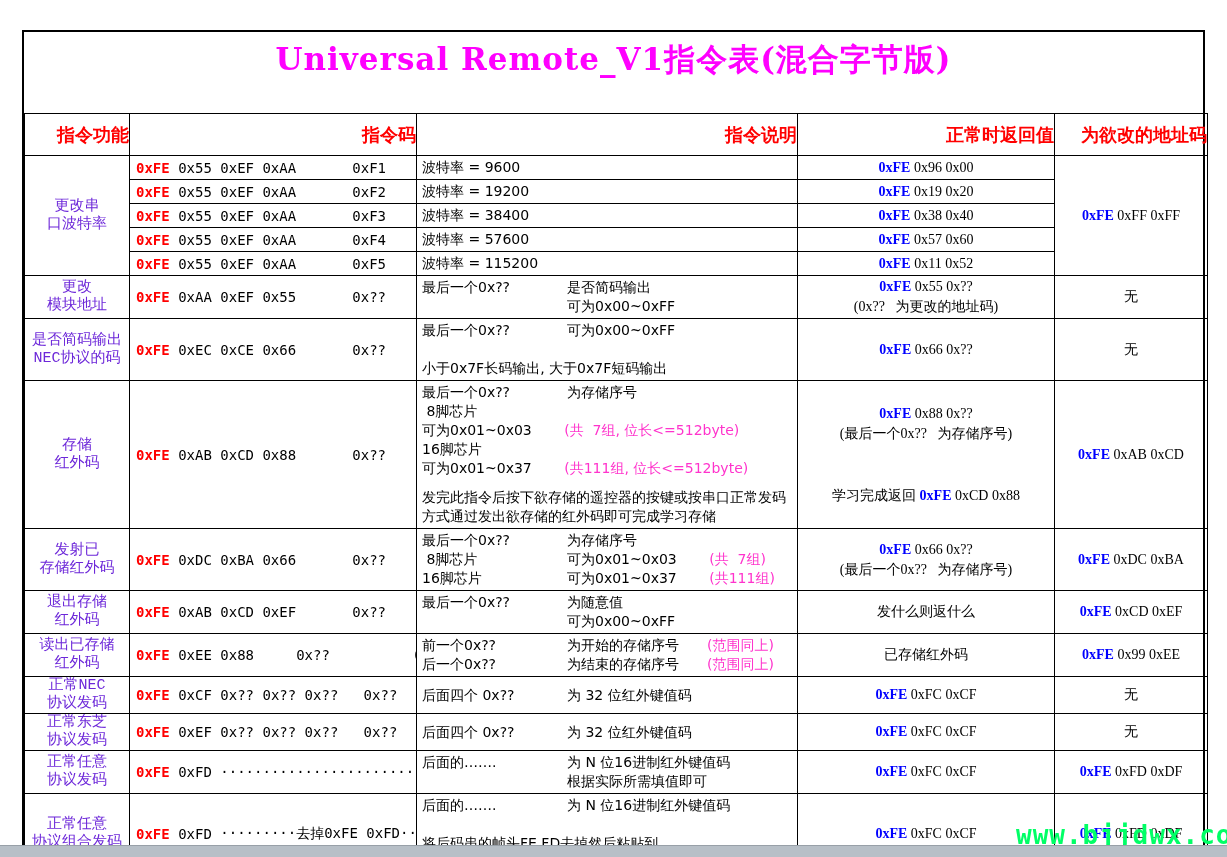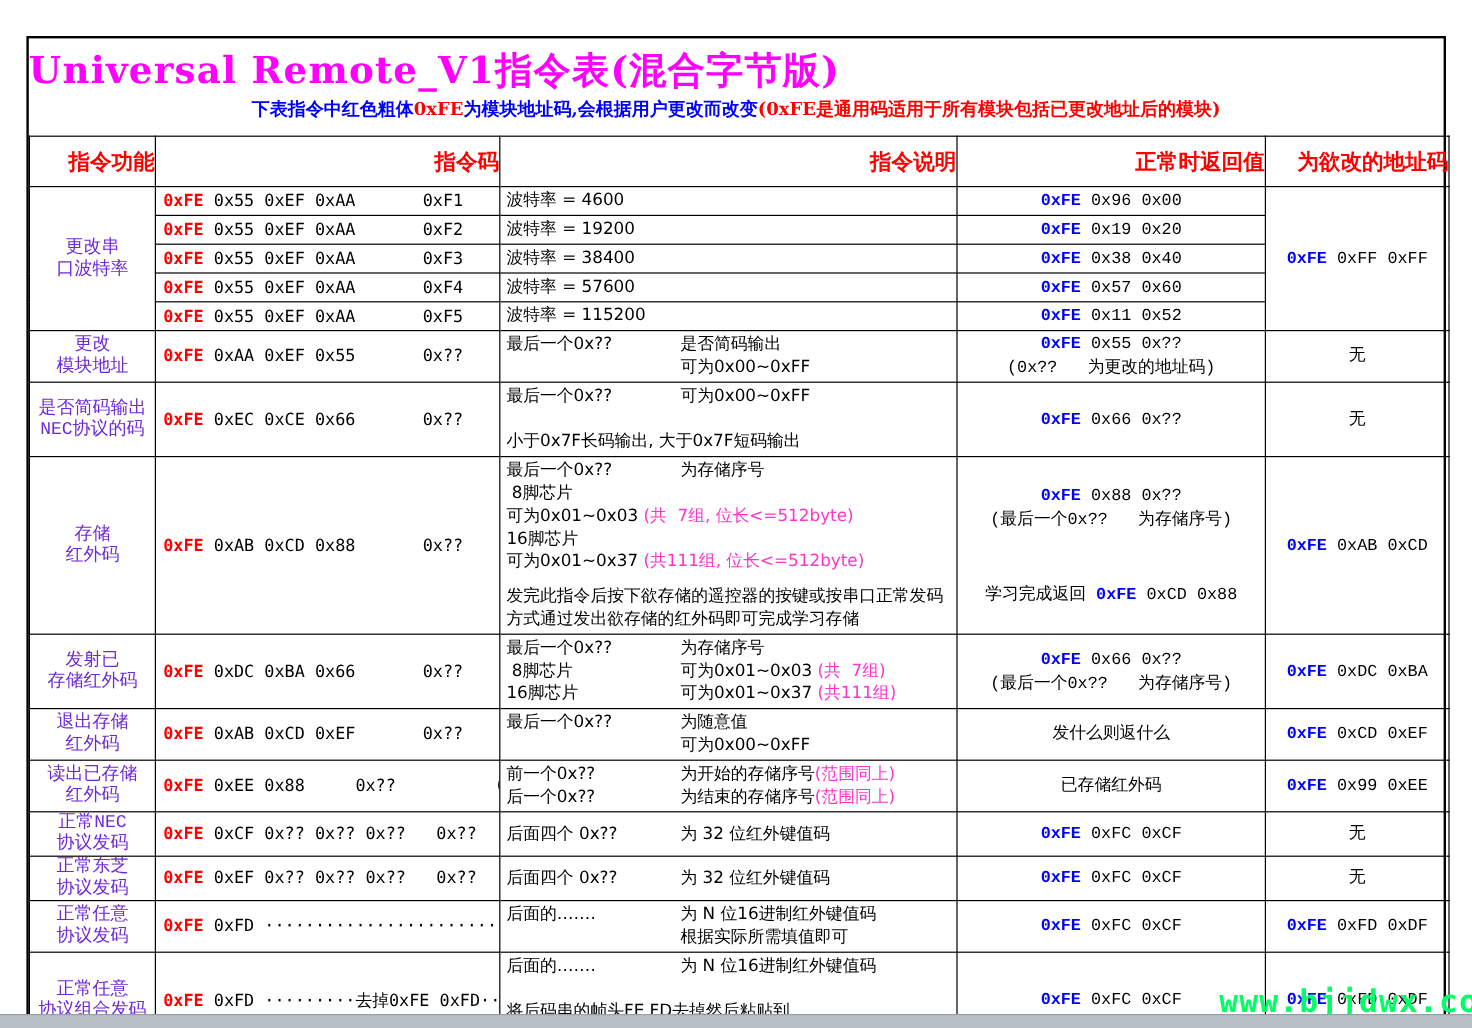--- a/index.html
+++ b/index.html
@@ -7,67 +7,66 @@
     width:1227px;height:857px;position:relative;background:#ffffff;
     font-family:"DejaVu Sans","Liberation Sans",sans-serif;
     overflow:hidden;
   }
   .sheet{
     position:absolute;left:22px;top:30px;width:1183px;
     border:2px solid #000;box-sizing:border-box;background:#fff;
   }
   .titleblock{height:81px;box-sizing:border-box;padding-top:7px;}
   .title{
-    color:#ff00ff;font-weight:bold;font-size:31px;
+    text-align:center;color:#ff00ff;font-weight:bold;font-size:31px;
     font-family:"DejaVu Serif","Liberation Serif",serif;letter-spacing:1px;line-height:40px;
   }
   .subtitle{
     text-align:center;font-size:15px;font-weight:bold;margin-top:3px;
     font-family:"DejaVu Serif","Liberation Serif",serif;
   }
   table{border-collapse:collapse;table-layout:fixed;width:100%;}
   th,td{border:1px solid #000;padding:0;vertical-align:middle;overflow:hidden;box-sizing:border-box;}
   th{
     color:#ff0000;font-size:18px;font-weight:bold;height:42px;text-align:right;
     font-family:"DejaVu Serif","Liberation Serif",serif;
   }
   .funccell{text-align:center;font-size:15px;line-height:18px;color:#6d28d9;font-family:Liberation Mono, monospace;}
   .codecell{font-family:"DejaVu Sans Mono","Liberation Mono",monospace;font-size:14px;}
   .codewrap{display:flex;align-items:center;padding-left:6px;}
   .tail{margin-left:auto;padding-right:30px;white-space:pre;}
   .desccell{font-size:14px;padding:2px 2px 2px 5px;line-height:19px;}
   .dl{display:inline-block;min-width:145px;white-space:pre;}
   .retcell,.errcell{
     text-align:center;font-size:14px;line-height:20px;
-    font-family:Liberation Mono, monospace;
+    font-family:Liberation Serif, serif;
   }
   .pre{white-space:pre;}
   .c-red{color:#ff0000;font-weight:bold;}
   .c-magenta{color:#000000;}
   .c-blue{color:#0000ff;}
   .c-bb{color:#0000ff;font-weight:bold;}
-  .c-pink{color:#ff33cc;}
+  .c-pink{color:#ff33cc;margin-left:28px;}
   .c-black{color:#000000;}
   .watermark{
     position:absolute;left:1016px;top:820px;font-size:26px;font-weight:bold;
     color:#00ff66;font-family:"DejaVu Sans Mono","Liberation Mono",monospace;
     letter-spacing:1px;white-space:nowrap;
   }
   .scrollbar{
     position:absolute;left:0;bottom:0;width:1227px;height:11px;
     background:#b7bfc7;border-top:1px solid #98a0a8;
   }
 </style>
 </head>
 <body>
 
 <div class="sheet">
   <div class="titleblock">
     <div class="title">Universal Remote_V1指令表(混合字节版)</div>
-    <div class="subtitle"><span class="c-blue">下表指令中红色粗体</span><span class="c-red">0xFE</span><span class="c-blue">为模块地址码,会根据用户更改而改变</span><span class="c-red">(0xFE是通用码适用于所有模块包括已更改地址后的模块)</span></div>
   </div>
   <table>
     <colgroup>
       <col style="width:105px">
         <col style="width:287px">
         <col style="width:381px">
       <col style="width:257px">
         <col style="width:153px">
     </colgroup>
     <thead>
@@ -86,21 +85,21 @@
             <div>口波特率</div>
           </td>
           <td class="codecell">
             <div class="codewrap">
               <span class="pre c-red">0xFE</span>
               <span class="pre c-magenta"> 0x55 0xEF 0xAA</span>
               <span class="tail">0xF1</span>
             </div>
           </td>
           <td class="desccell">
-            <div>波特率 = 4600</div>
+            <div>波特率 = 9600</div>
           </td>
           <td class="retcell">
             <div><span class="pre c-bb">0xFE</span><span class="pre c-black"> 0x96 0x00</span></div>
           </td>
           <td class="errcell" rowspan="5">
             <div><span class="pre c-bb">0xFE</span><span class="pre c-black"> 0xFF 0xFF</span></div>
           </td>
         </tr>
         <tr style="height: 23px;">
           <td class="codecell">

